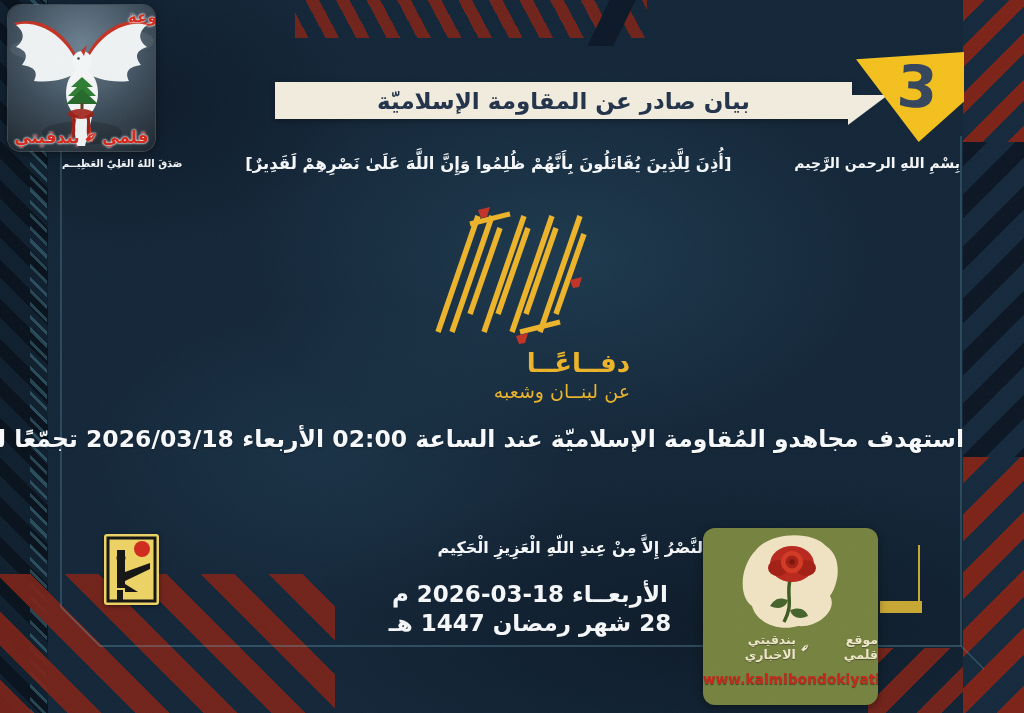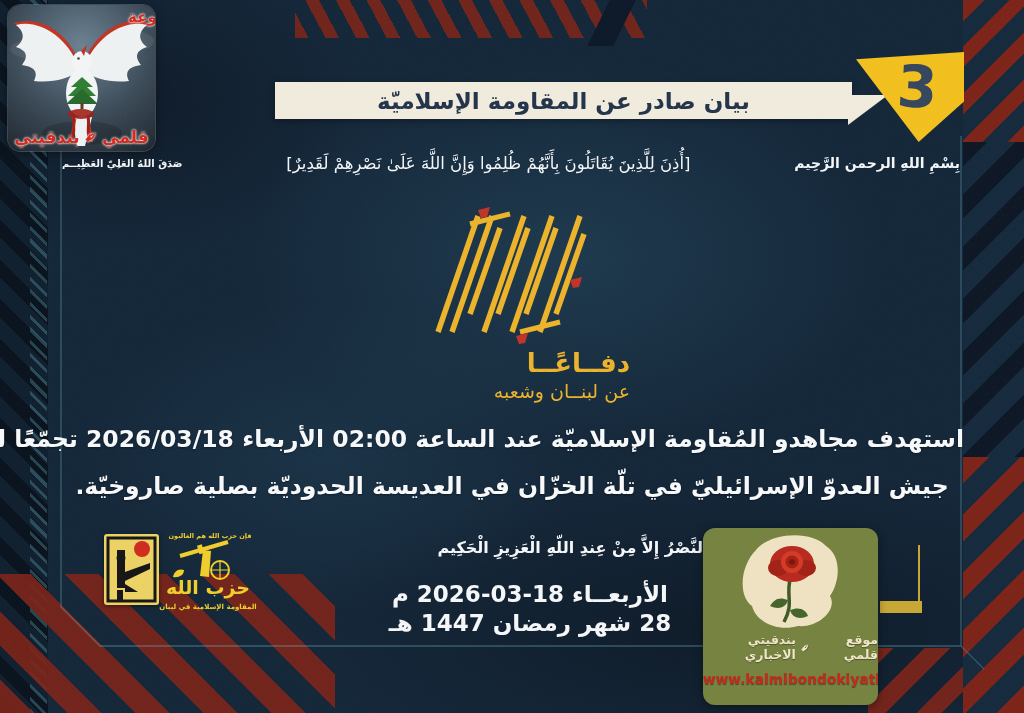--- a/index.html
+++ b/index.html
@@ -60,21 +60,21 @@
   .dove-bottom{position:absolute;bottom:4px;left:0;width:100%;display:flex;justify-content:center;
     align-items:center;gap:4px;direction:rtl;}
   .dove-bottom span{color:#d6281c;font-size:17px;font-weight:bold;
     text-shadow:0 0 2px #fff,0 0 3px #fff;}
   .pen-glyph{color:#c9d2d8;font-size:12px;transform:rotate(-40deg);display:inline-block;
     text-shadow:0 0 2px rgba(0,0,0,.6);}
   
   .quran-row{left:62px;top:148px;width:898px;height:30px;display:flex;direction:rtl;
     justify-content:space-between;align-items:center;color:#f4f6f8;}
   .basmala{font-size:14px;font-weight:bold;white-space:nowrap;}
-  .verse{font-size:16.5px;font-weight:normal;white-space:nowrap;}
+  .verse{font-size:16.5px;font-weight:bold;white-space:nowrap;}
   .sadaqa{font-size:10px;font-weight:bold;white-space:nowrap;}
   
   .emblem{left:394px;top:202px;width:236px;text-align:right;}
   .emblem svg{display:block;margin:0 auto;}
   .emblem-line1{color:#ecb32a;font-size:26px;font-weight:bold;margin-top:4px;letter-spacing:1px;}
   .emblem-line2{color:#ecb32a;font-size:19px;font-weight:normal;margin-top:2px;}
   
   .statement{left:60px;top:416px;width:904px;text-align:center;color:#f6f8fa;direction:rtl;}
   .statement div{font-size:23.5px;font-weight:bold;line-height:47px;white-space:nowrap;
     text-shadow:0 1px 2px rgba(0,0,0,.4);}
@@ -206,54 +206,40 @@
         <path d="M146,78 l12,-3 l-3,10 l-6,1 Z"></path>
         <path d="M92,134 l12,-3 l-3,10 l-6,1 Z"></path>
       </g>
     </svg>
     <div class="emblem-line1">دفــاعًــا</div>
     <div class="emblem-line2">عن لبنــان وشعبه</div>
   </div>
 
   <div class="abs statement">
     <div>استهدف مجاهدو المُقاومة الإسلاميّة عند الساعة 02:00 الأربعاء 2026/03/18 تجمّعًا لجنود</div>
-    <div>جيش العدوّ الإسرائيليّ في تلّة الخزّان في العديسة الحدوديّة بصلية صاروخيّة.</div>
   </div>
 
   <div class="abs victory">وَمَا النَّصْرُ إِلاَّ مِنْ عِندِ اللّهِ الْعَزِيزِ الْحَكِيم</div>
   <div class="abs dates">
     <div>الأربعــاء 18-03-2026 م</div>
     <div>28 شهر رمضان 1447 هـ</div>
   </div>
 
   <div class="abs sq-logo">
     <svg width="55" height="71" viewBox="0 0 55 71">
       <rect x="4" y="4" width="47" height="63" fill="none" stroke="#151515" stroke-width="3"></rect>
       <circle cx="38" cy="15" r="8" fill="#cf2b1d"></circle>
       <rect x="13" y="16" width="8" height="38" fill="#151515"></rect>
       <circle cx="17" cy="24" r="4.5" fill="#151515"></circle>
       <path d="M21,38 L46,29 L46,35 L21,47 Z" fill="#151515"></path>
       <path d="M21,50 L34,58 L21,58 Z" fill="#151515"></path>
       <rect x="13" y="56" width="6" height="11" fill="#151515"></rect>
     </svg>
   </div>
 
-  <div class="abs hezb">
-    <svg width="100" height="90" viewBox="0 0 100 90">
-      <text x="52" y="10" text-anchor="middle" font-size="6.5" font-weight="bold" fill="#f0cd2a">فإن حزب الله هم الغالبون</text>
-      <line x1="22" y1="28" x2="70" y2="14" stroke="#f0cd2a" stroke-width="4"></line>
-      <rect x="40" y="17" width="5" height="9" fill="#f0cd2a" transform="rotate(-16 42 21)"></rect>
-      <path d="M42,48 L45,22 L53,23 L51,49 Z" fill="#f0cd2a"></path>
-      <circle cx="62" cy="42" r="9" fill="none" stroke="#f0cd2a" stroke-width="2"></circle>
-      <path d="M53,42 H71 M62,33 V51" stroke="#f0cd2a" stroke-width="1.2"></path>
-      <path d="M26,42 C20,40 16,44 15,49 C21,50 26,47 26,42 Z" fill="#f0cd2a"></path>
-      <text x="50" y="66" text-anchor="middle" font-size="19" font-weight="bold" fill="#f0cd2a">حزب الله</text>
-      <text x="50" y="81" text-anchor="middle" font-size="7" font-weight="bold" fill="#f0cd2a">المقاومة الإسلامية في لبنان</text>
-    </svg>
-  </div>
 
   <div class="abs card">
     <svg width="130" height="104" viewBox="0 0 130 104">
       <path d="M30,20 C44,2 86,0 100,16 C116,26 114,52 104,66 C112,80 92,98 72,96 C52,102 30,92 26,76 C12,66 14,36 30,20 Z" fill="#efe2c2"></path>
       <path d="M64,50 C60,66 68,74 58,92" stroke="#3f5a23" stroke-width="3.5" fill="none"></path>
       <path d="M62,70 C52,66 48,70 44,76 C52,80 60,78 62,70 Z" fill="#45632a"></path>
       <path d="M64,80 C74,76 80,80 82,86 C74,90 66,88 64,80 Z" fill="#45632a"></path>
       <g>
         <ellipse cx="66" cy="34" rx="22" ry="18" fill="#b8291e"></ellipse>
         <ellipse cx="52" cy="38" rx="10" ry="8" fill="#a32015"></ellipse>

